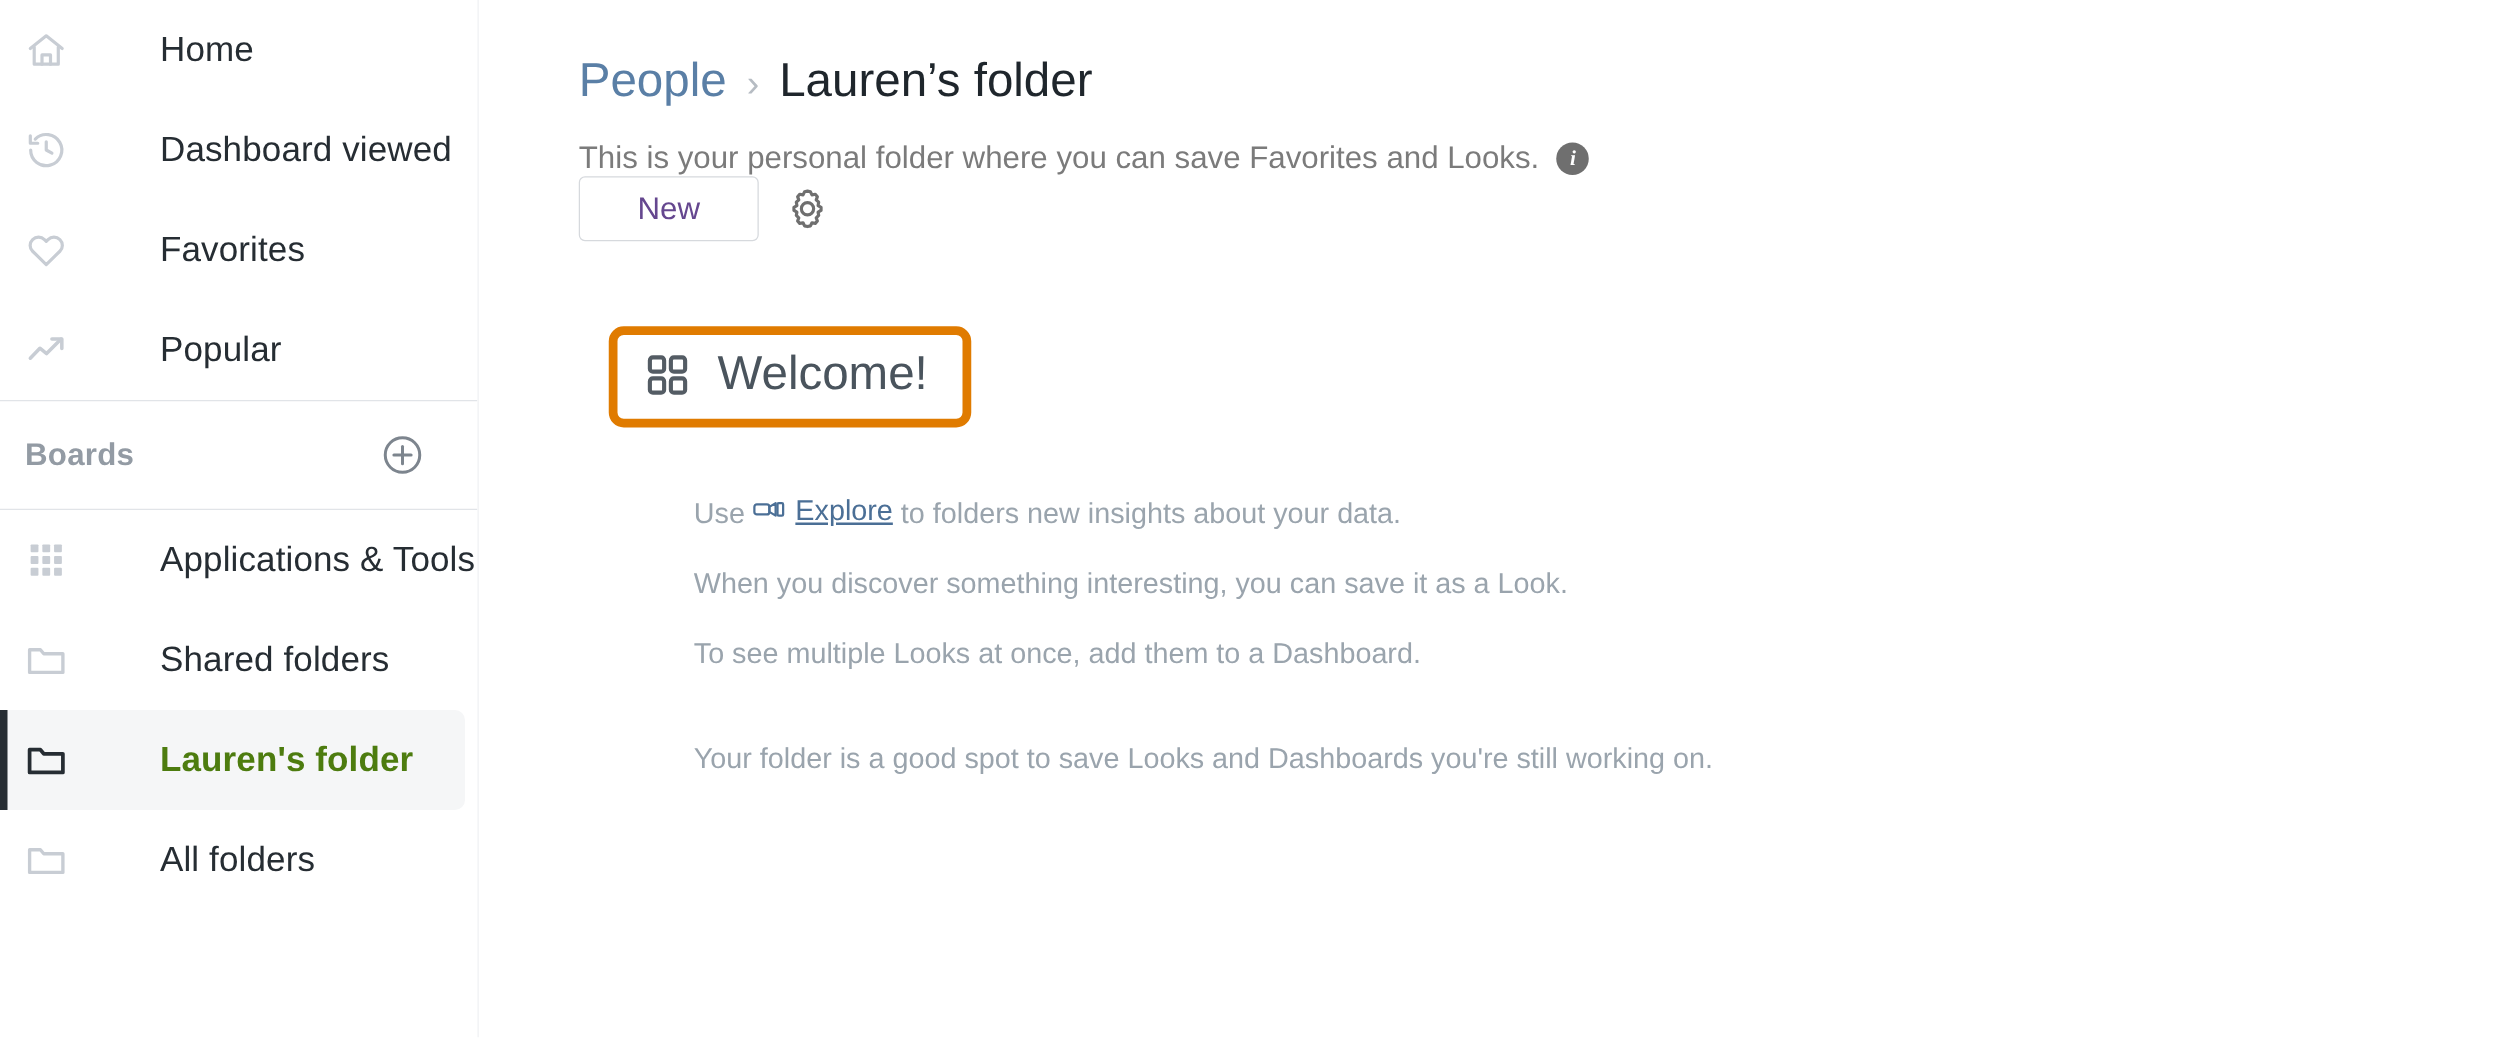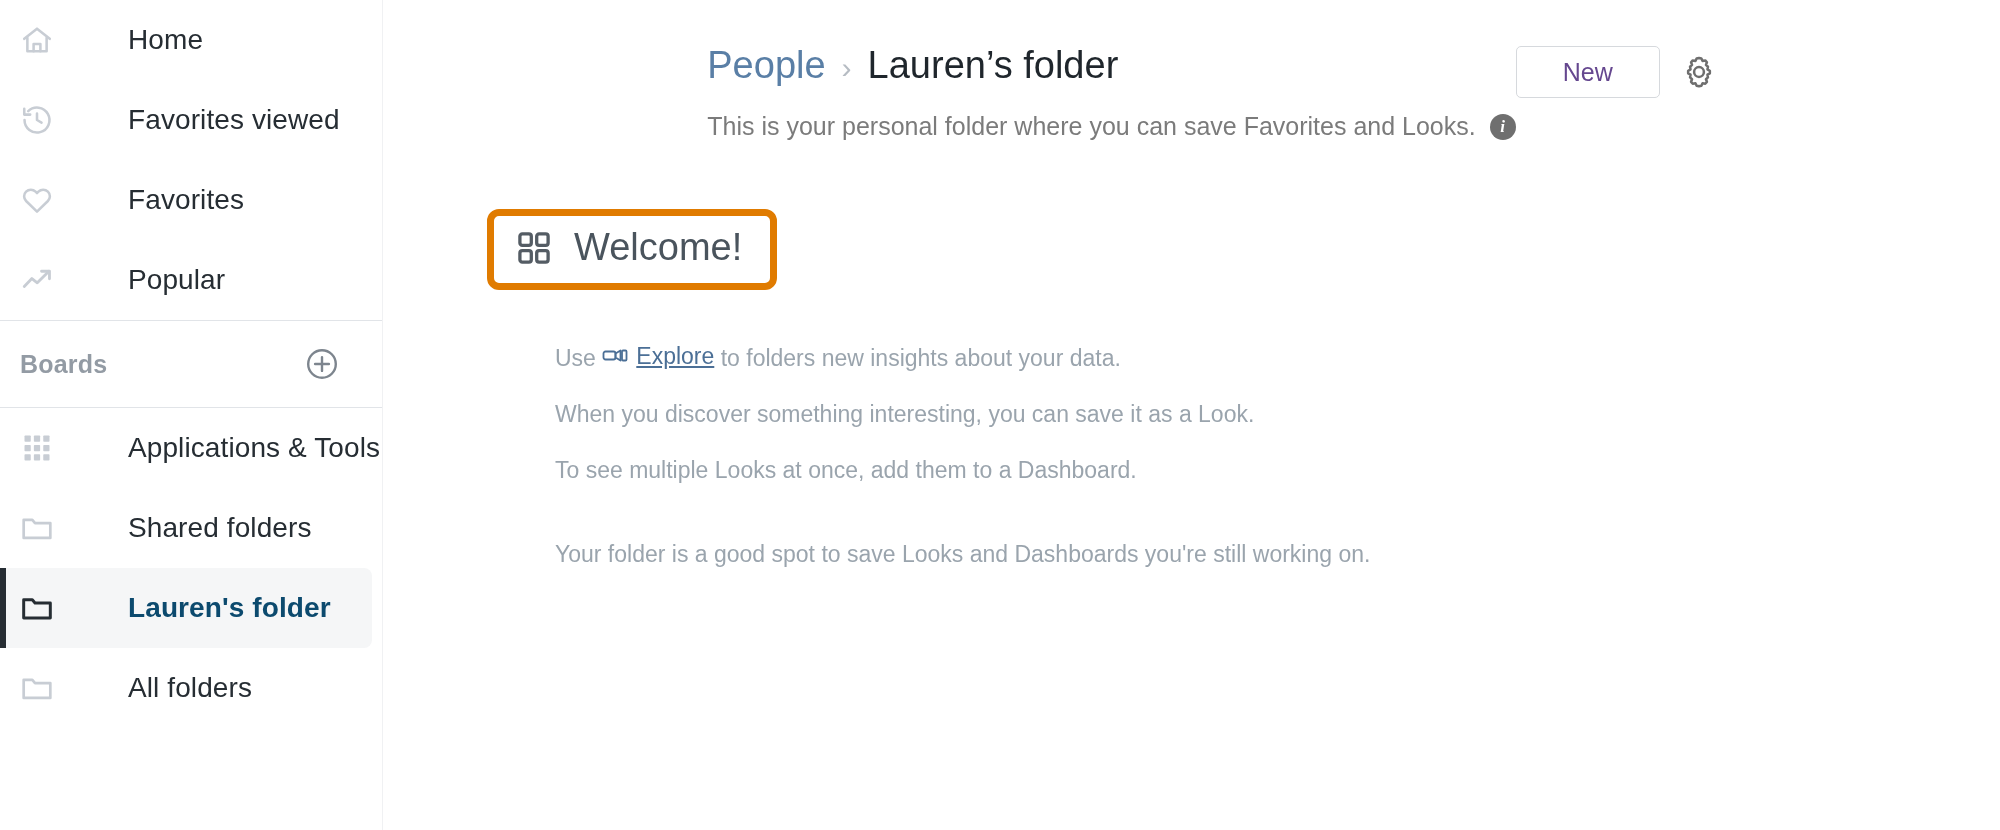--- a/index.html
+++ b/index.html
@@ -48,21 +48,21 @@
     border-radius: 0 8px 8px 0;
     margin-right: 10px;
   }
   .nav-item.selected::before {
     content: "";
     position: absolute;
     left: 0; top: 0; bottom: 0;
     width: 6px;
     background: #262d33;
   }
-  .nav-item.selected .nav-label { font-weight: bold; color: #0c4a6e; }
+  .nav-item.selected .nav-label { font-weight: bold; color: #4d7c0f; }
   .nav-item.selected .nav-icon { color: #262d33; }
 
   .sidebar-divider {
     height: 1px;
     background: #e1e4e8;
     width: 382px;
   }
   .section-head {
     display: flex;
     align-items: center;
@@ -84,23 +84,24 @@
     flex: 1;
     position: relative;
     height: 830px;
     background: #ffffff;
     padding: 0 0 0 80px;
     border-left: 1px solid #f0f1f3;
   }
   .topbar {
     display: flex;
     align-items: flex-start;
-    justify-content: center;
+    justify-content: flex-end;
     padding-top: 46px;
     padding-right: 38px;
+    flex-direction: column;
   }
   .crumbs {
     display: flex;
     align-items: baseline;
     font-size: 38px;
     line-height: 1;
   }
   .crumb-link {
     color: #5a7fa6;
     cursor: pointer;
@@ -206,21 +207,21 @@
     </div>
 
     <div class="nav-item">
       <span class="nav-icon">
         <svg width="34" height="34" viewBox="0 0 24 24" fill="none" stroke="currentColor" stroke-width="1.8" stroke-linecap="round" stroke-linejoin="round">
           <path d="M3.2 12a8.8 8.8 0 1 0 2.6-6.2"></path>
           <polyline points="3,4 3,8.2 7.2,8.2"></polyline>
           <polyline points="12,7.4 12,12 15.2,13.8"></polyline>
         </svg>
       </span>
-      <span class="nav-label">Favorites viewed</span>
+      <span class="nav-label">Dashboard viewed</span>
     </div>
 
     <div class="nav-item">
       <span class="nav-icon">
         <svg width="34" height="34" viewBox="0 0 24 24" fill="none" stroke="currentColor" stroke-width="1.8" stroke-linecap="round" stroke-linejoin="round">
           <path d="M12 20.2 4.3 12.7a4.6 4.6 0 0 1 0-6.6 4.8 4.8 0 0 1 6.7 0l1 1 1-1a4.8 4.8 0 0 1 6.7 0 4.6 4.6 0 0 1 0 6.6Z"></path>
         </svg>
       </span>
       <span class="nav-label">Favorites</span>
     </div>

